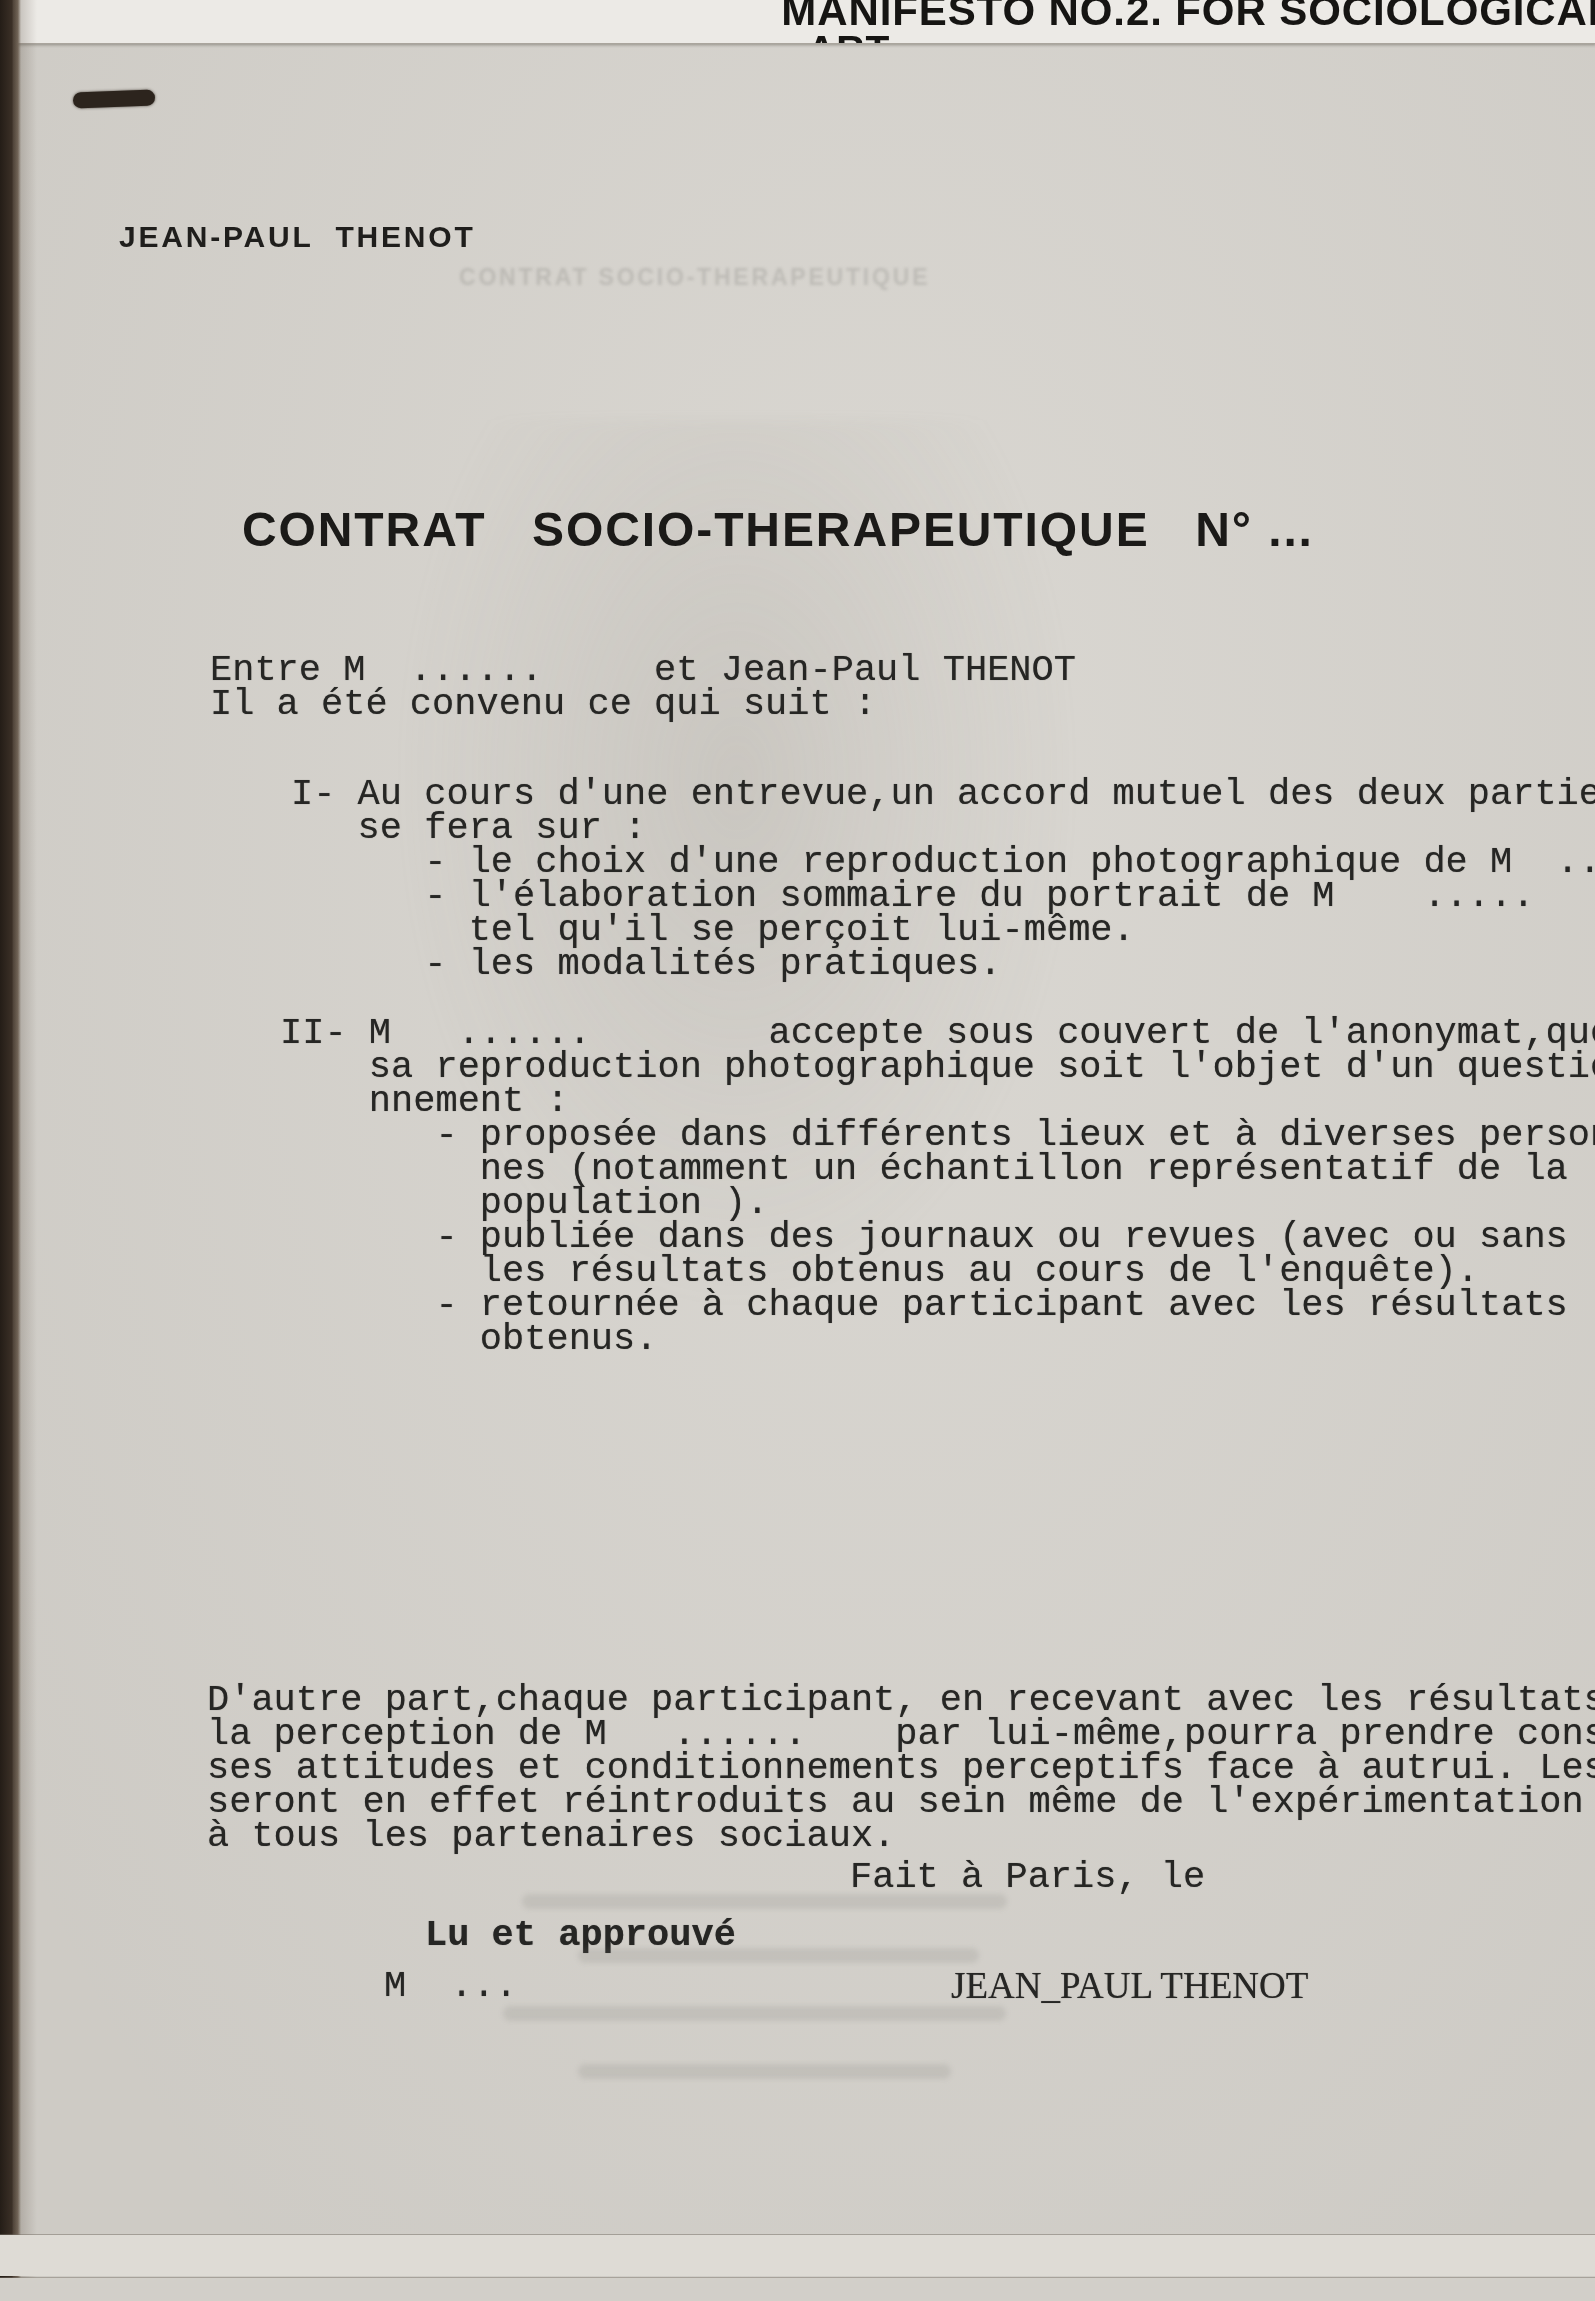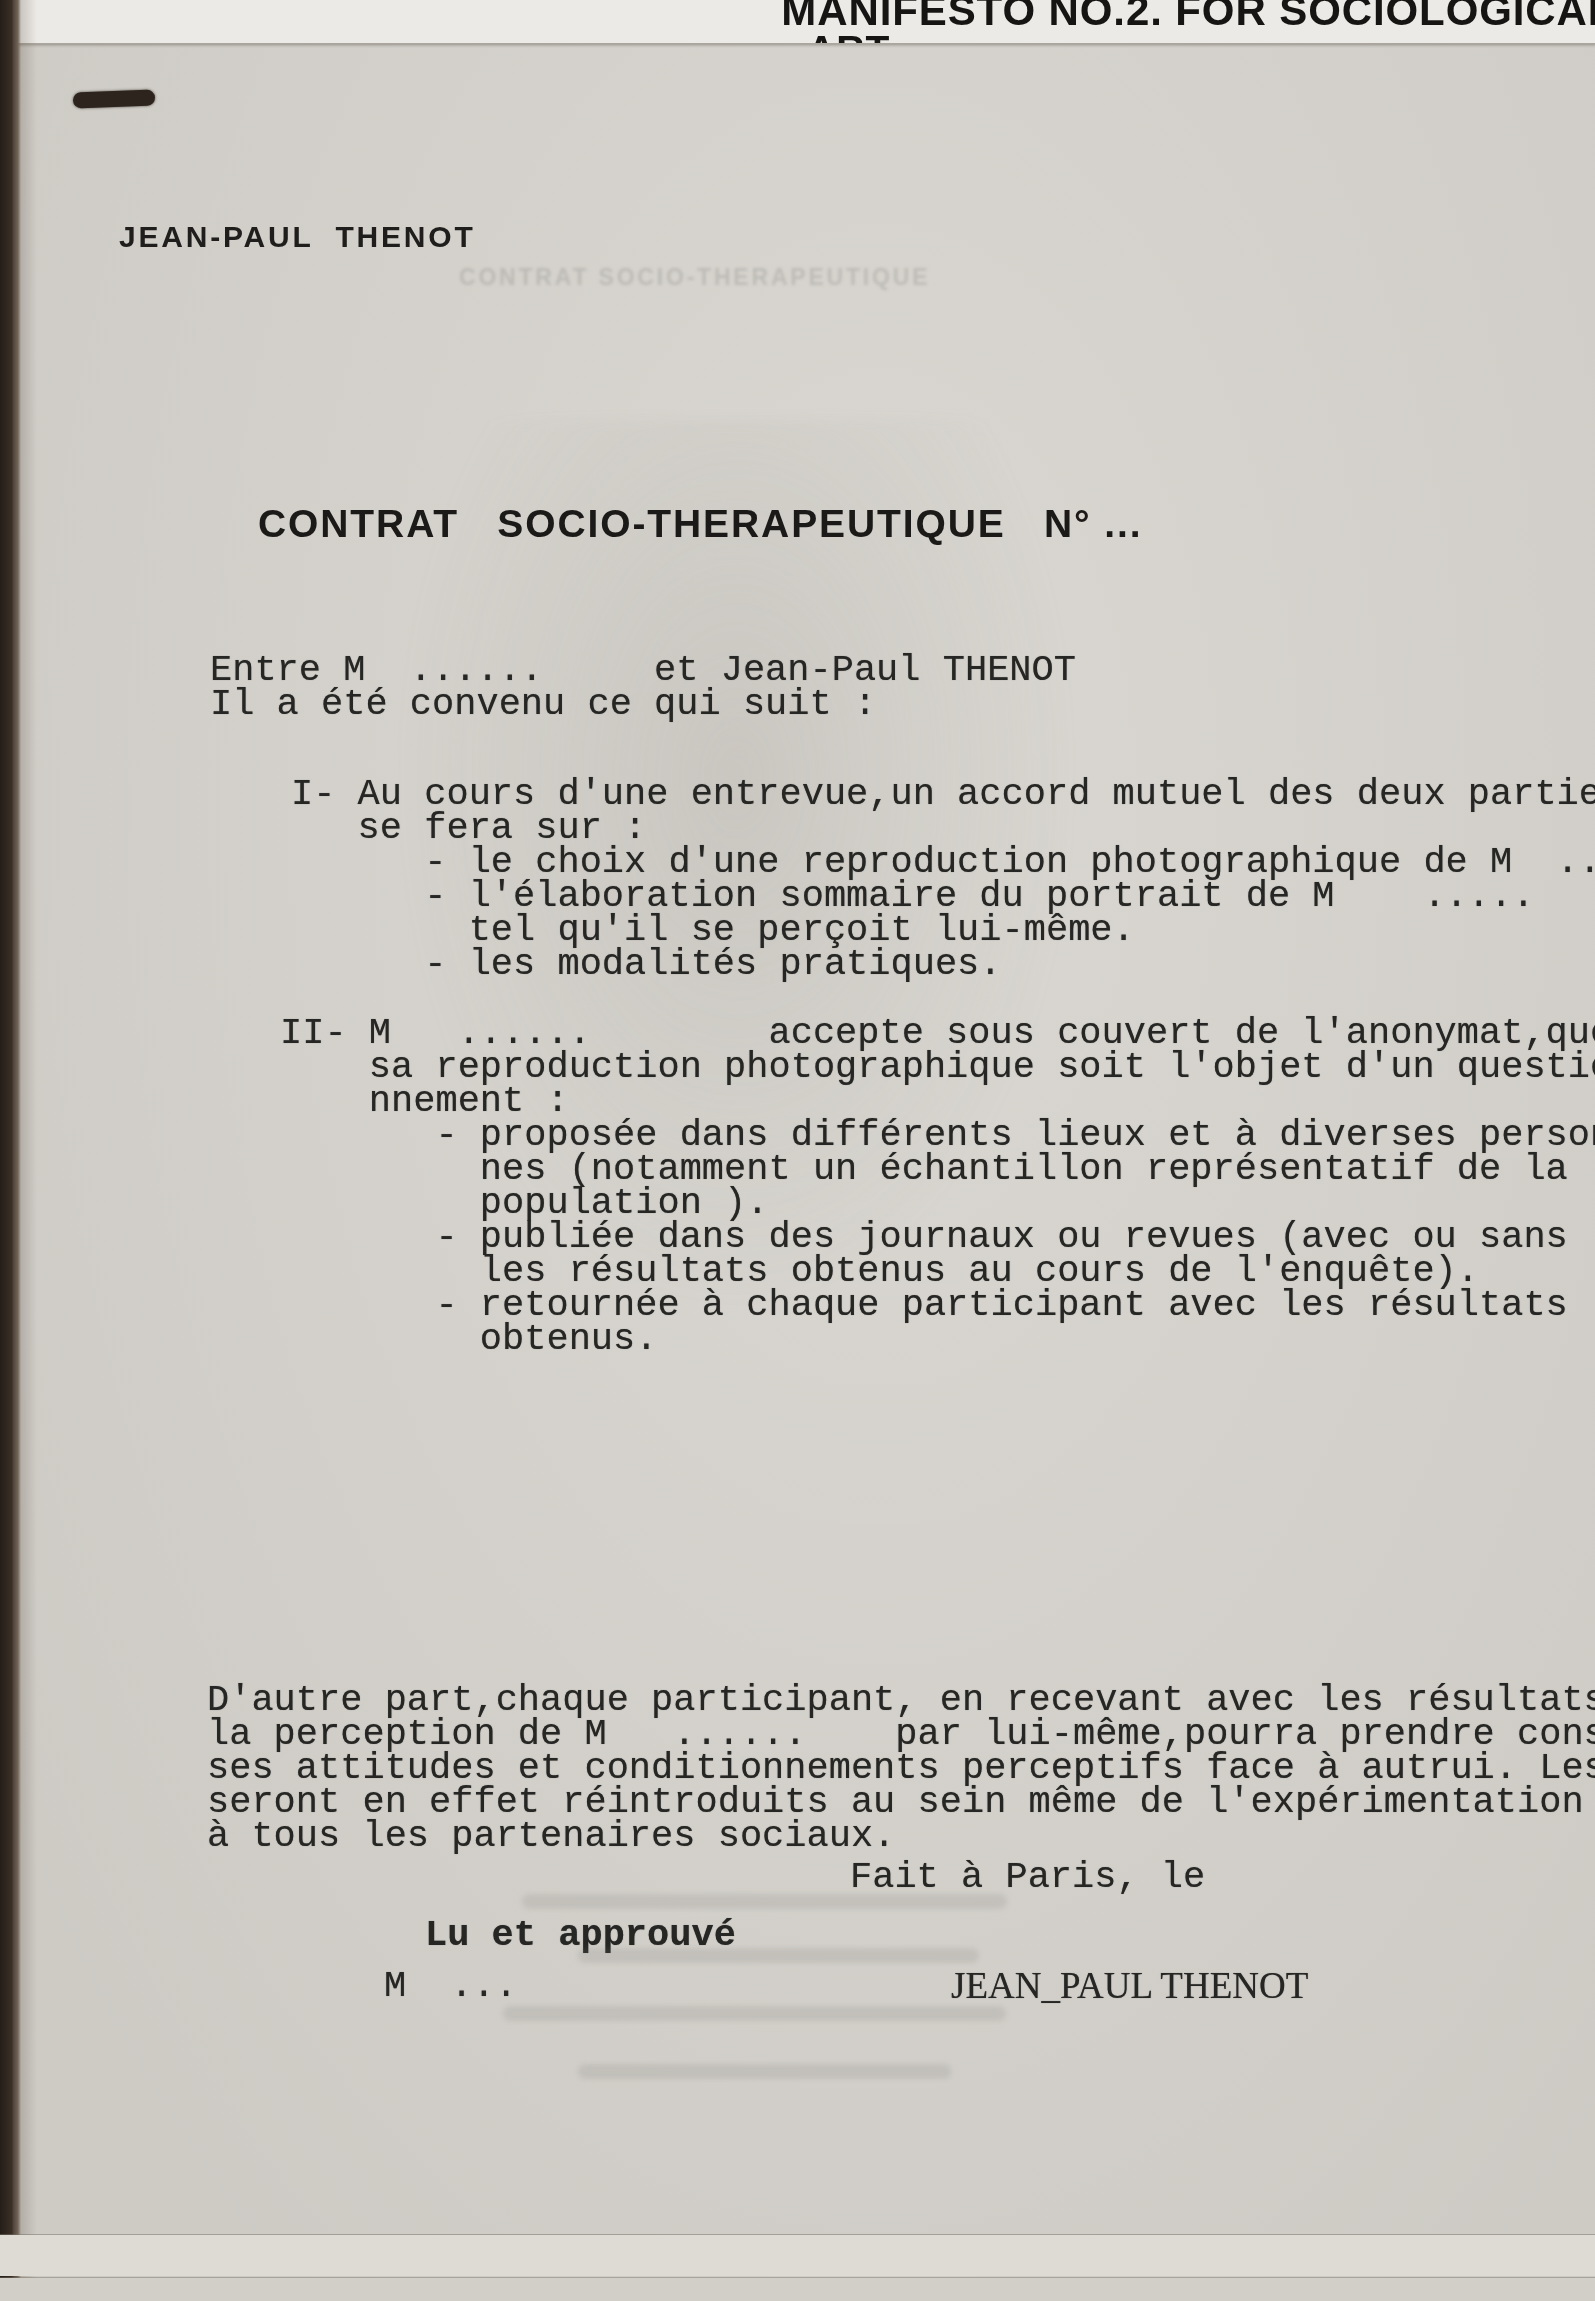--- a/index.html
+++ b/index.html
@@ -44,22 +44,22 @@
     background:#2c241d;border-radius:8.4px;
     transform:rotate(-2deg);
     box-shadow:0 0 2.8px rgba(44,36,29,0.8);
   }
   .author-heading{
     position:absolute;left:119px;top:220px;
     font-size:30px;font-weight:bold;letter-spacing:2.8px;
     color:#1f1e1c;white-space:pre;
   }
   .doc-title{
-    position:absolute;left:258px;top:502px;
-    font-size:39px;font-weight:bold;letter-spacing:1.9px;
+    position:absolute;left:242px;top:502px;
+    font-size:48px;font-weight:bold;letter-spacing:1.9px;
     color:#1b1a18;white-space:pre;
   }
   
   .type{
     position:absolute;margin:0;
     font-family:"Liberation Mono","DejaVu Sans Mono",monospace;
     font-size:37px;line-height:34px;
     color:#262624;white-space:pre;
     text-shadow:0 0 0.9px rgba(38,38,36,0.55);
   }

